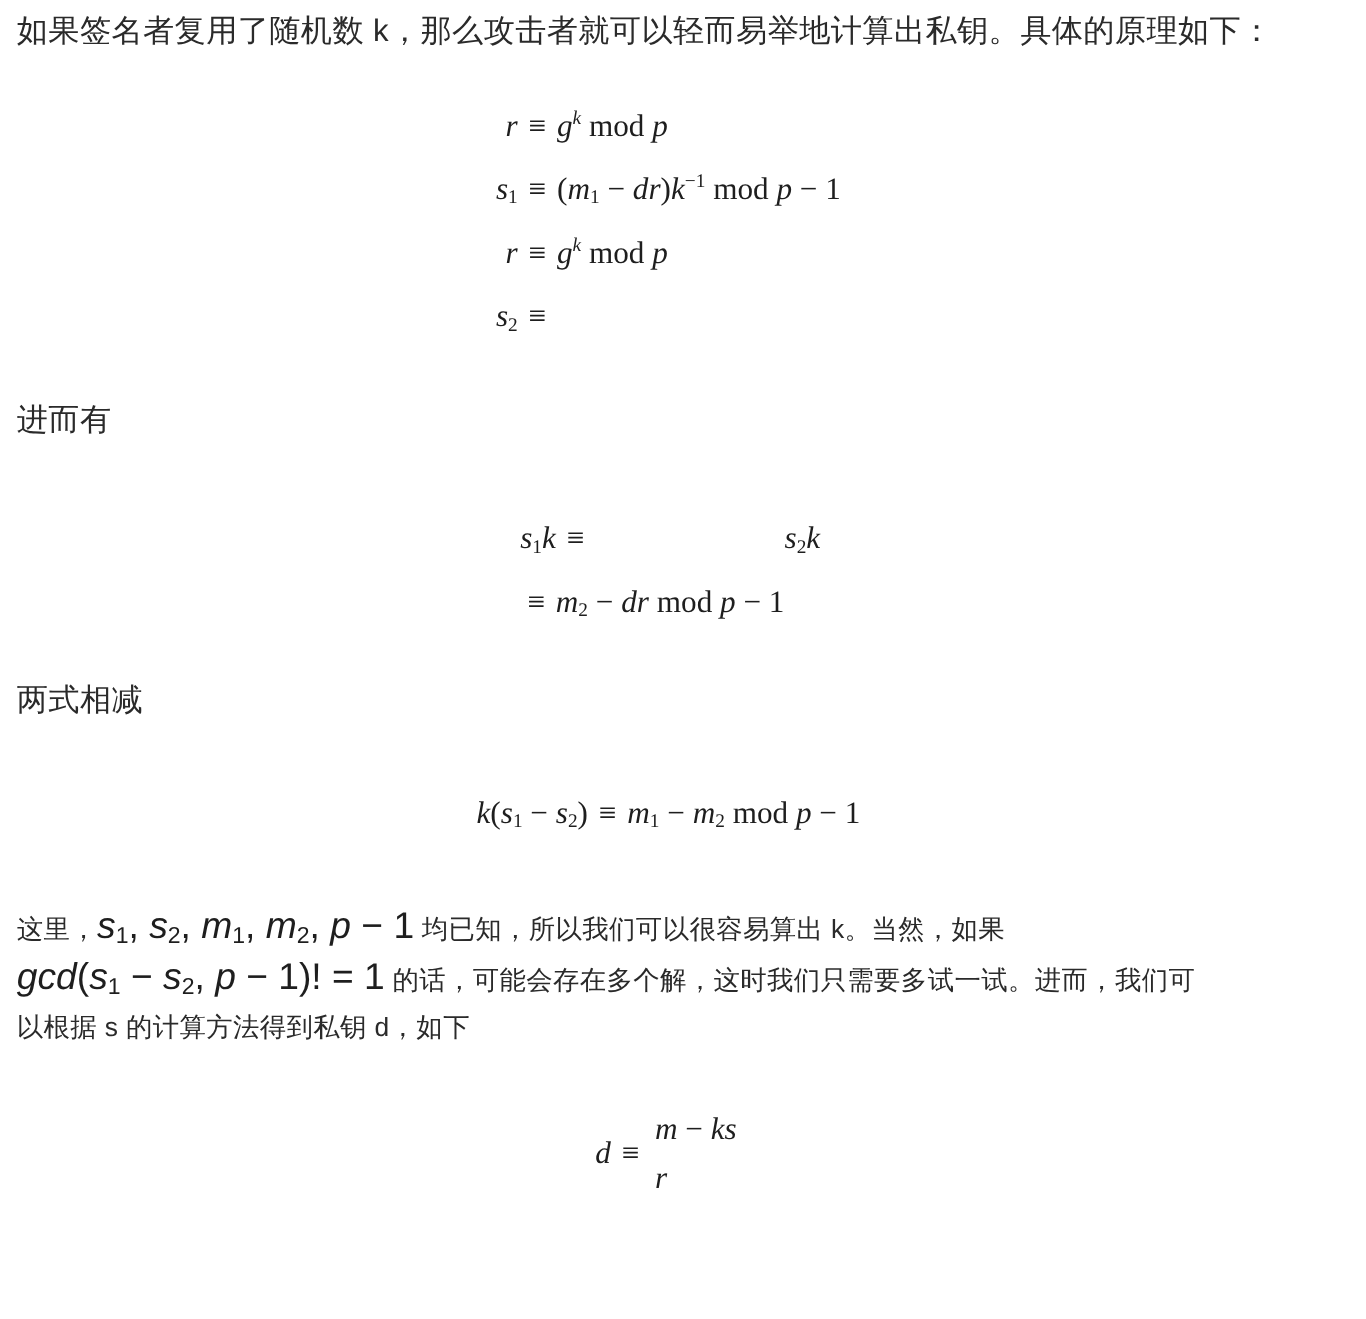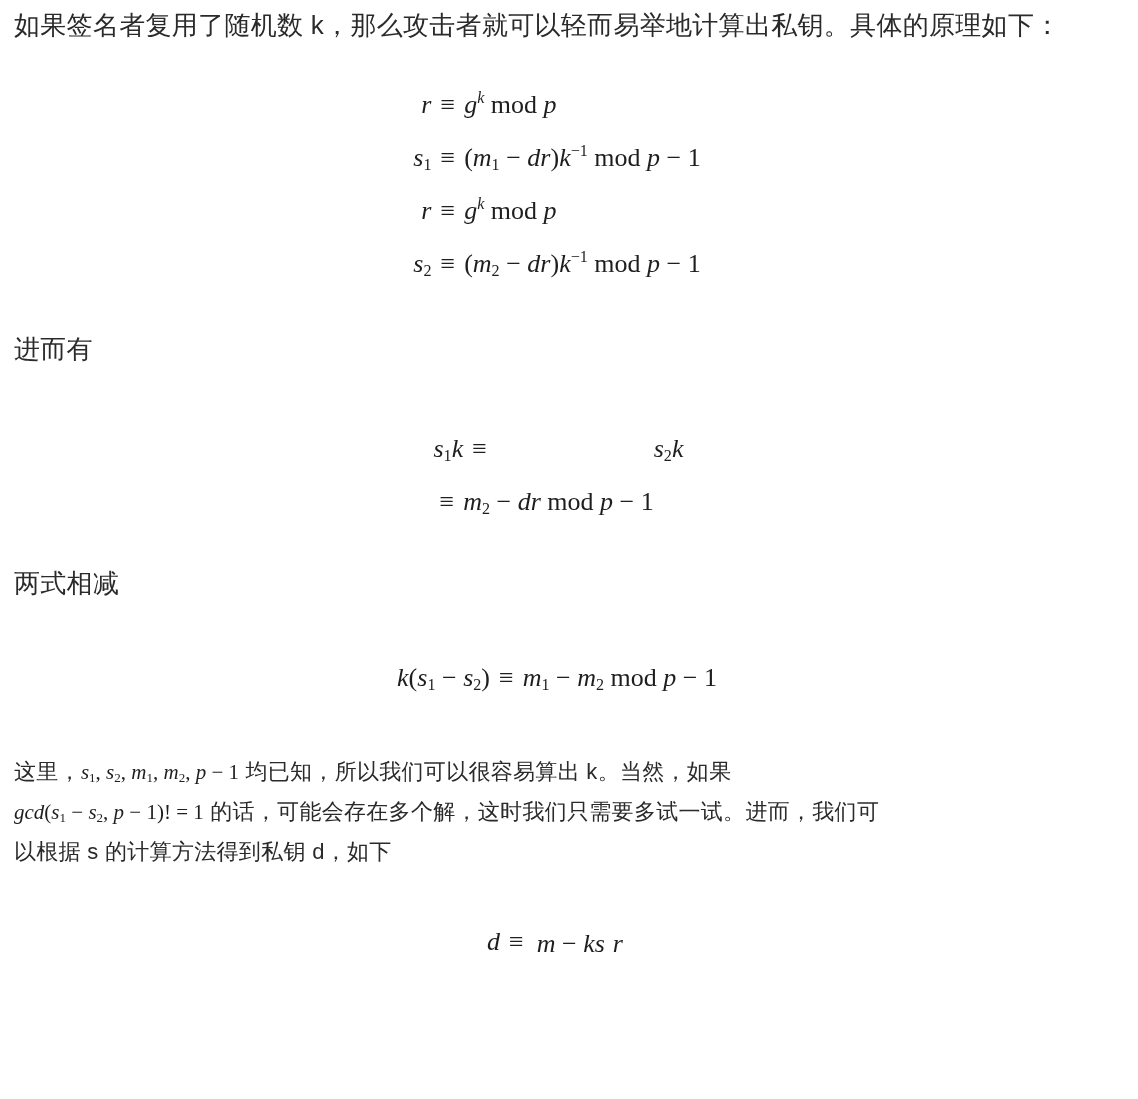--- a/index.html
+++ b/index.html
@@ -49,34 +49,34 @@
   .eq-rhs { justify-self: start; white-space: nowrap; }
 
   .mit { font-style: italic; }
   .mrm { font-style: normal; }
   .msup { font-size: 62%; vertical-align: 0.62em; line-height: 0; letter-spacing: 0; }
   .msub { font-size: 62%; vertical-align: -0.22em; line-height: 0; letter-spacing: 0; }
 
   
   .frac {
     display: inline-flex;
-    flex-direction: row;
+    flex-direction: column;
     align-items: flex-start;
     vertical-align: middle;
     text-align: center;
     line-height: 1.15;
   }
   .fnum, .fden { padding: 0 4px; white-space: nowrap; }
   .fbar { border-top: 1.7px solid #1e1e1e; margin: 6px 0 4px 0; height: 0; }
 
   
   .rich .line { font-size: 22px; line-height: 39px; letter-spacing: 0.3px; white-space: nowrap; }
   .imath {
-    font-family: Liberation Serif, serif;
-    font-size: 21px;
+    font-family: Liberation Sans, sans-serif;
+    font-size: 31px;
     letter-spacing: 0;
     color: #1e1e1e;
   }
 </style>
 </head>
 <body>
 
 <article class="doc">
 
   <p class="zh" id="para-intro">如果签名者复用了随机数 k，那么攻击者就可以轻而易举地计算出私钥。具体的原理如下：</p>
@@ -87,21 +87,20 @@
       <span class="eq-rel">≡</span>
       <span class="eq-rhs"><span class="mit">g</span><span class="msup"><span class="mit">k</span></span> <span class="mrm">mod</span> <span class="mit">p</span></span>
       <span class="eq-lhs"><span class="mit">s</span><span class="msub">1</span></span>
       <span class="eq-rel">≡</span>
       <span class="eq-rhs">(<span class="mit">m</span><span class="msub">1</span> − <span class="mit">d</span><span class="mit">r</span>)<span class="mit">k</span><span class="msup">−1</span> <span class="mrm">mod</span> <span class="mit">p</span> − 1</span>
       <span class="eq-lhs"><span class="mit">r</span></span>
       <span class="eq-rel">≡</span>
       <span class="eq-rhs"><span class="mit">g</span><span class="msup"><span class="mit">k</span></span> <span class="mrm">mod</span> <span class="mit">p</span></span>
       <span class="eq-lhs"><span class="mit">s</span><span class="msub">2</span></span>
       <span class="eq-rel">≡</span>
-      <span class="eq-rhs">(<span class="mit">m</span><span class="msub">2</span> − <span class="mit">d</span><span class="mit">r</span>)<span class="mit">k</span><span class="msup">−1</span> <span class="mrm">mod</span> <span class="mit">p</span> − 1</span>
     </div>
 
   <p class="zh" id="para-furthermore">进而有</p>
 
   <div class="eq-table" id="eq-multiplied">
       <span class="eq-lhs"><span class="mit">s</span><span class="msub">1</span><span class="mit">k</span></span>
       <span class="eq-rel">≡</span>
       <span class="eq-lhs"><span class="mit">s</span><span class="msub">2</span><span class="mit">k</span></span>
       <span class="eq-rel">≡</span>
       <span class="eq-rhs"><span class="mit">m</span><span class="msub">2</span> − <span class="mit">d</span><span class="mit">r</span> <span class="mrm">mod</span> <span class="mit">p</span> − 1</span>

